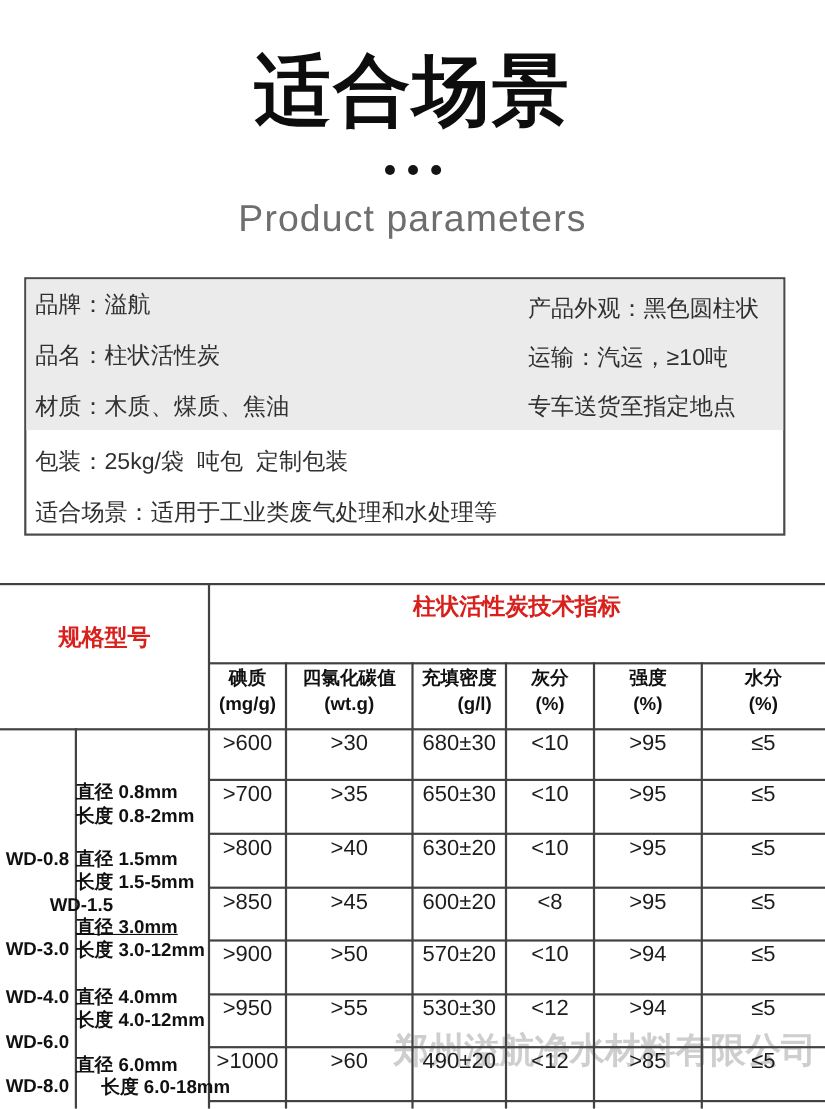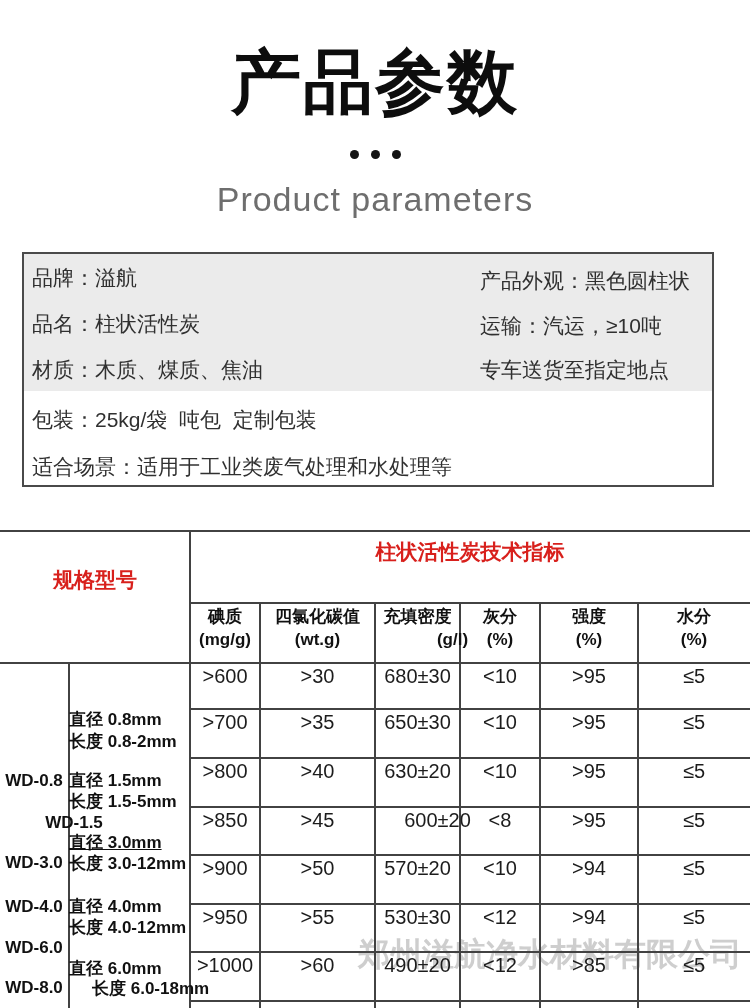--- a/index.html
+++ b/index.html
@@ -67,21 +67,21 @@
     position:absolute;left:358px;top:933px;
     font-size:32px;font-weight:700;color:#c2c2c2;opacity:.8;
     letter-spacing:0;white-space:nowrap;pointer-events:none;
   }
 </style>
 </head>
 <body>
 
 <div id="stage">
 
-  <div class="abs title-cn">产品参数</div>
+  <div class="abs title-cn">适合场景</div>
   <div class="abs dots">
     <span class="dot"></span>
     <span class="dot"></span>
     <span class="dot"></span>
   </div>
   <div class="abs title-en">Product parameters</div>
 
   <div class="abs info-box">
     <div class="gray"></div>
     <div class="info-row il l1">品牌：溢航</div>
@@ -113,21 +113,21 @@
     <div class="vline" style="left: 259px; top: 602px; height: 406px;"></div>
     <div class="vline" style="left: 374px; top: 602px; height: 406px;"></div>
     <div class="vline" style="left: 459px; top: 602px; height: 406px;"></div>
     <div class="vline" style="left: 539px; top: 602px; height: 406px;"></div>
     <div class="vline" style="left: 637px; top: 602px; height: 406px;"></div>
     <div class="colname" style="left: 190px; top: 606px; width: 70px;">碘质</div>
     <div class="colunit" style="left: 190px; top: 629px; width: 70px;">(mg/g)</div>
     <div class="colname" style="left: 260px; top: 606px; width: 115px;">四氯化碳值</div>
     <div class="colunit" style="left: 260px; top: 629px; width: 115px;">(wt.g)</div>
     <div class="colname" style="left: 375px; top: 606px; width: 85px;">充填密度</div>
-    <div class="colunit" style="left: 375px; top: 629px; width: 85px; padding-left: 35px;">(g/l)</div>
+    <div class="colunit" style="left: 354px; top: 629px; width: 85px; padding-left: 35px;">(g/l)</div>
     <div class="colname" style="left: 460px; top: 606px; width: 80px;">灰分</div>
     <div class="colunit" style="left: 460px; top: 629px; width: 80px;">(%)</div>
     <div class="colname" style="left: 540px; top: 606px; width: 98px;">强度</div>
     <div class="colunit" style="left: 540px; top: 629px; width: 98px;">(%)</div>
     <div class="colname" style="left: 638px; top: 606px; width: 112px;">水分</div>
     <div class="colunit" style="left: 638px; top: 629px; width: 112px;">(%)</div>
     <div class="tcell" style="left: 190px; top: 665px; width: 70px;">&gt;600</div>
     <div class="tcell" style="left: 260px; top: 665px; width: 115px;">&gt;30</div>
     <div class="tcell" style="left: 375px; top: 665px; width: 85px;">680±30</div>
     <div class="tcell" style="left: 460px; top: 665px; width: 80px;">&lt;10</div>
@@ -140,21 +140,21 @@
     <div class="tcell" style="left: 540px; top: 711px; width: 98px;">&gt;95</div>
     <div class="tcell" style="left: 638px; top: 711px; width: 112px;">≤5</div>
     <div class="tcell" style="left: 190px; top: 760px; width: 70px;">&gt;800</div>
     <div class="tcell" style="left: 260px; top: 760px; width: 115px;">&gt;40</div>
     <div class="tcell" style="left: 375px; top: 760px; width: 85px;">630±20</div>
     <div class="tcell" style="left: 460px; top: 760px; width: 80px;">&lt;10</div>
     <div class="tcell" style="left: 540px; top: 760px; width: 98px;">&gt;95</div>
     <div class="tcell" style="left: 638px; top: 760px; width: 112px;">≤5</div>
     <div class="tcell" style="left: 190px; top: 809px; width: 70px;">&gt;850</div>
     <div class="tcell" style="left: 260px; top: 809px; width: 115px;">&gt;45</div>
-    <div class="tcell" style="left: 375px; top: 809px; width: 85px; padding-left: 20px;">600±20</div>
+    <div class="tcell" style="left: 375px; top: 809px; width: 85px;">600±20</div>
     <div class="tcell" style="left: 460px; top: 809px; width: 80px;">&lt;8</div>
     <div class="tcell" style="left: 540px; top: 809px; width: 98px;">&gt;95</div>
     <div class="tcell" style="left: 638px; top: 809px; width: 112px;">≤5</div>
     <div class="tcell" style="left: 190px; top: 857px; width: 70px;">&gt;900</div>
     <div class="tcell" style="left: 260px; top: 857px; width: 115px;">&gt;50</div>
     <div class="tcell" style="left: 375px; top: 857px; width: 85px;">570±20</div>
     <div class="tcell" style="left: 460px; top: 857px; width: 80px;">&lt;10</div>
     <div class="tcell" style="left: 540px; top: 857px; width: 98px;">&gt;94</div>
     <div class="tcell" style="left: 638px; top: 857px; width: 112px;">≤5</div>
     <div class="tcell" style="left: 190px; top: 906px; width: 70px;">&gt;950</div>

